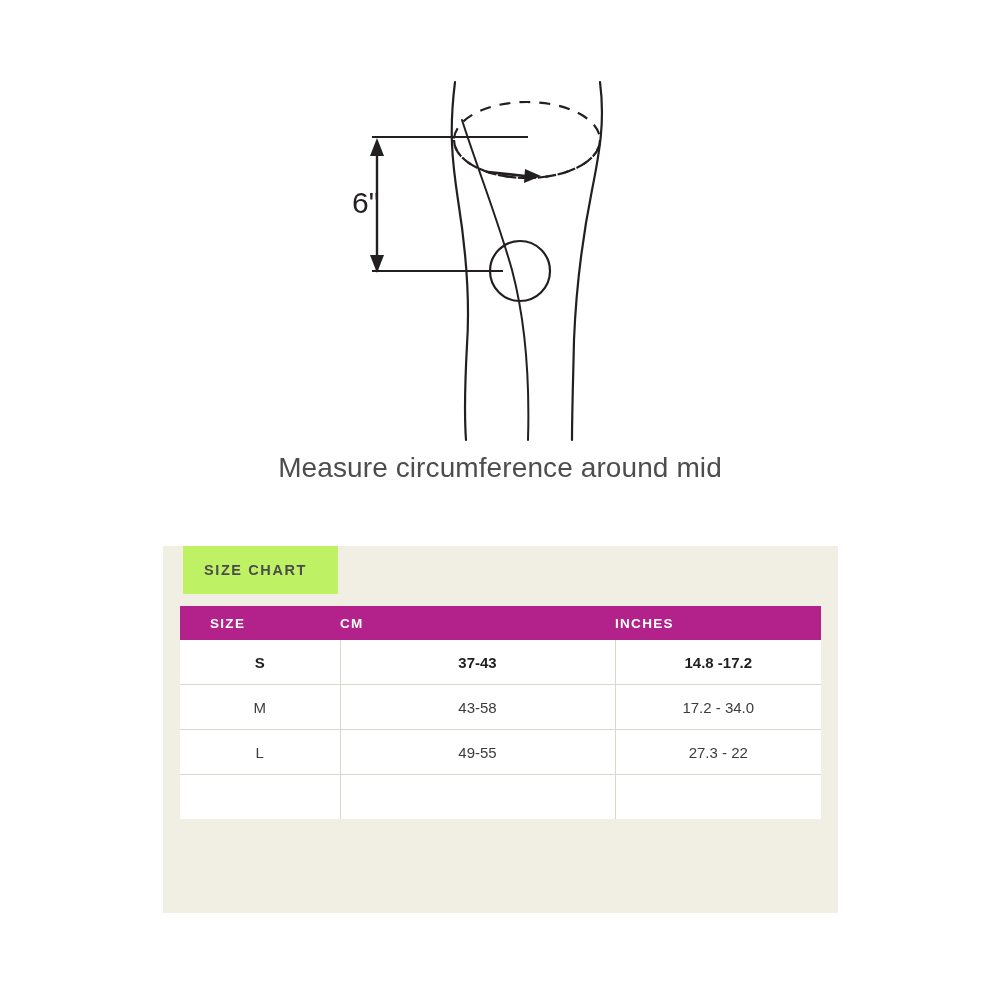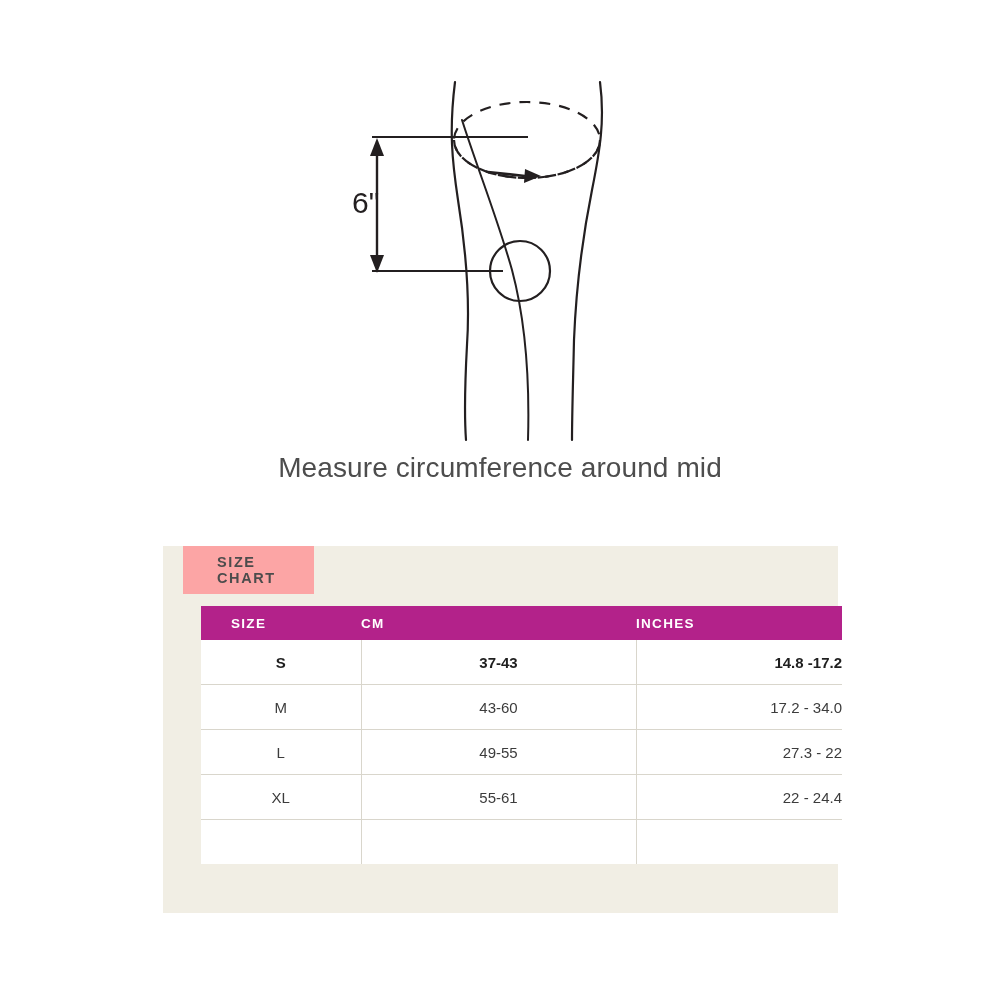--- a/index.html
+++ b/index.html
@@ -48,48 +48,47 @@
     width: 675px;
     height: 367px;
     background: #f1eee4;
     box-sizing: border-box;
   }
 
   .chart-tab {
     position: absolute;
     left: 183px;
     top: 546px;
-    width: 131px;
+    width: 155px;
     height: 48px;
-    background: #fca5a5;
+    background: #bef264;
     box-sizing: border-box;
     display: flex;
     align-items: center;
-    padding-left: 34px;
+    padding-left: 21px;
   }
   .chart-tab-label {
     font-size: 14.5px;
     font-weight: bold;
     letter-spacing: 1.6px;
     color: #4c4c4c;
   }
 
   .table-wrap {
     position: absolute;
     left: 180px;
     top: 606px;
     width: 641px;
   }
 
   table.size-table {
     border-collapse: collapse;
     width: 641px;
     table-layout: fixed;
     background: #ffffff;
-    margin-left: 21px;
   }
   table.size-table th {
     background: #b3228a;
     color: #ffffff;
     font-size: 13.5px;
     font-weight: bold;
     letter-spacing: 1.3px;
     text-align: left;
     height: 34px;
     padding: 0;
@@ -98,21 +97,21 @@
   table.size-table th.col-size { text-align: left; padding-left: 30px; }
   table.size-table td {
     height: 44px;
     font-size: 15px;
     text-align: center;
     color: #3c3c3c;
     border-right: 1px solid #d9d6cc;
     border-bottom: 1px solid #d9d6cc;
     padding: 0;
   }
-  table.size-table tr td:last-child { border-right: none; text-align: right; }
+  table.size-table tr td:last-child { border-right: none; }
   table.size-table tr:last-child td { border-bottom: none; }
   table.size-table tr.first-row td {
     font-weight: bold;
     color: #1f1f1f;
   }
   .col-1 { width: 160px; }
   .col-2 { width: 275px; }
   .col-3 { width: 206px; }
   .empty-row td { height: 44px; }
 </style>
@@ -176,33 +175,28 @@
       </tr>
     </thead>
     <tbody>
       <tr class="first-row">
         <td>S</td>
         <td>37-43</td>
         <td>14.8 -17.2</td>
       </tr>
       <tr>
         <td>M</td>
-        <td>43-60</td>
+        <td>43-58</td>
         <td>17.2 - 34.0</td>
       </tr>
       <tr>
         <td>L</td>
         <td>49-55</td>
         <td>27.3 - 22</td>
       </tr>
-      <tr>
-        <td>XL</td>
-        <td>55-61</td>
-        <td>22 - 24.4</td>
-      </tr>
       <tr class="empty-row">
         <td></td>
         <td></td>
         <td></td>
       </tr>
     </tbody>
   </table>
 </div>
 
 </body></html>

